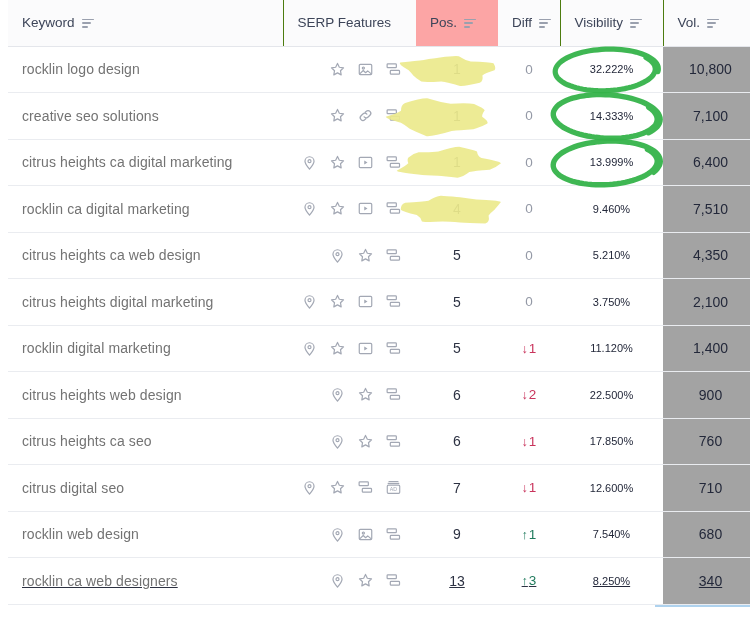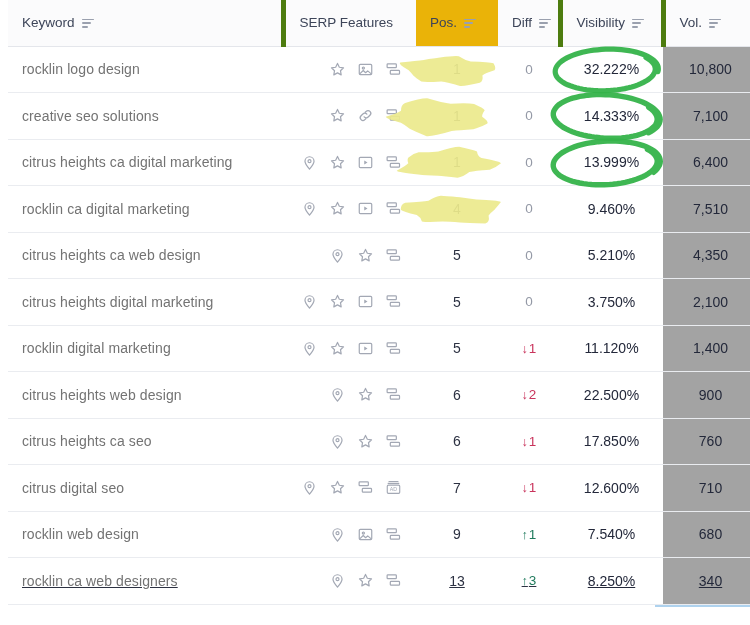--- a/index.html
+++ b/index.html
@@ -39,22 +39,22 @@
     background: #fbfbfc;
     border-bottom: 1px solid #e4e6eb;
     font-weight: 400;
     font-size: 13.5px;
     color: #3d4559;
     padding: 0 14px;
     text-align: left;
     vertical-align: middle;
     white-space: nowrap;
   }
-  thead th.sorted { background: #eab308; }
-  thead th.sepleft { border-left: 5px solid #4d7c0f; }
+  thead th.sorted { background: #fca5a5; }
+  thead th.sepleft { border-left: 1px solid #4d7c0f; }
 
   .hcell { display: inline-flex; align-items: center; gap: 7px; }
   .sortico { display: inline-block; width: 12px; height: 12px; position: relative; flex: 0 0 auto; }
   .sortico i {
     position: absolute; left: 0; height: 1.6px; background: #9aa0ae; border-radius: 1px;
   }
   .sortico i:nth-child(1) { top: 2px;   width: 12px; }
   .sortico i:nth-child(2) { top: 5.6px; width: 9px;  }
   .sortico i:nth-child(3) { top: 9.2px; width: 6px;  }
 
@@ -72,21 +72,21 @@
   td.kwcell a {
     color: #737373;
     text-decoration: none;
     font-size: 14px;
     letter-spacing: .1px;
   }
   td.serp { padding: 0 8px 0 0; }
   .serpwrap { display: flex; align-items: center; justify-content: flex-end; gap: 11px; padding-right: 6px; }
   td.pos  { text-align: center; padding: 0; font-size: 14px; color: #2c3142; }
   td.diff { text-align: center; padding: 0; font-size: 13.5px; }
-  td.vis  { text-align: center; padding: 0; font-size: 14px; color: #23283a; }
+  td.vis  { text-align: center; padding: 0; font-size: 11px; color: #23283a; }
   td.vol  { text-align: center; padding: 0; font-size: 14px; color: #23283a; background: #a3a3a3; }
 
   .zero { color: #9499a6; }
   .dn { color: #c9345c; }
   .up { color: #1f7a5c; }
   .arr { font-size: 12.5px; margin-right: 1px; }
 
   
   .ico { display: inline-block; width: 17px; height: 17px; flex: 0 0 auto; color: #a3a8b4; }
   .ico svg { display: block; width: 17px; height: 17px; }

